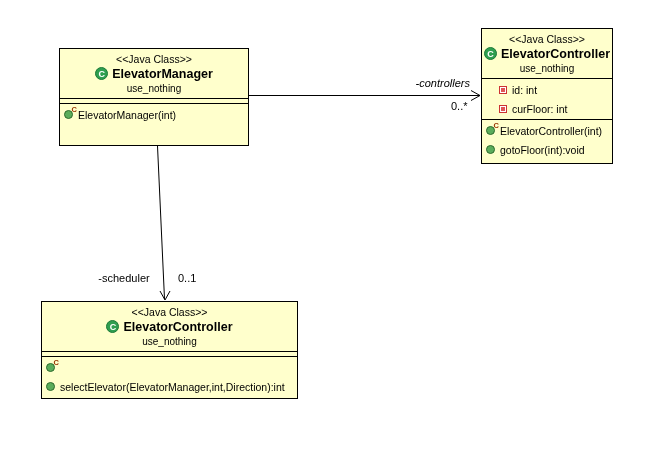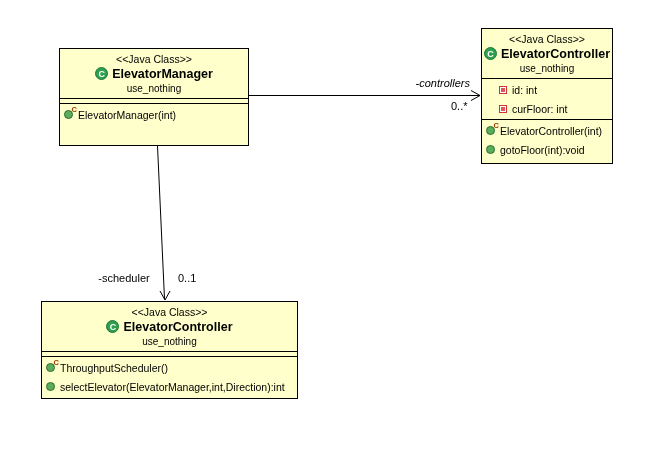--- a/index.html
+++ b/index.html
@@ -155,21 +155,20 @@
       <span>ElevatorController</span>
     </div>
     <div class="subtitle">use_nothing</div>
   </div>
   <div class="compartment empty"></div>
   <div class="compartment members">
     <div class="member-row">
       <span class="method-icon">
           <span class="ctor-mark">C</span>
         </span>
-      <span>ThroughputScheduler()</span>
     </div>
     <div class="member-row">
       <span class="method-icon"></span>
       <span>selectElevator(ElevatorManager,int,Direction):int</span>
     </div>
   </div>
 </div>
 
 <div class="assoc-label" style="left:410px; top:77px; width:60px; text-align:right;font-style:italic;">-controllers</div>
 <div class="assoc-label" style="left:451px; top:100px;">0..*</div>

